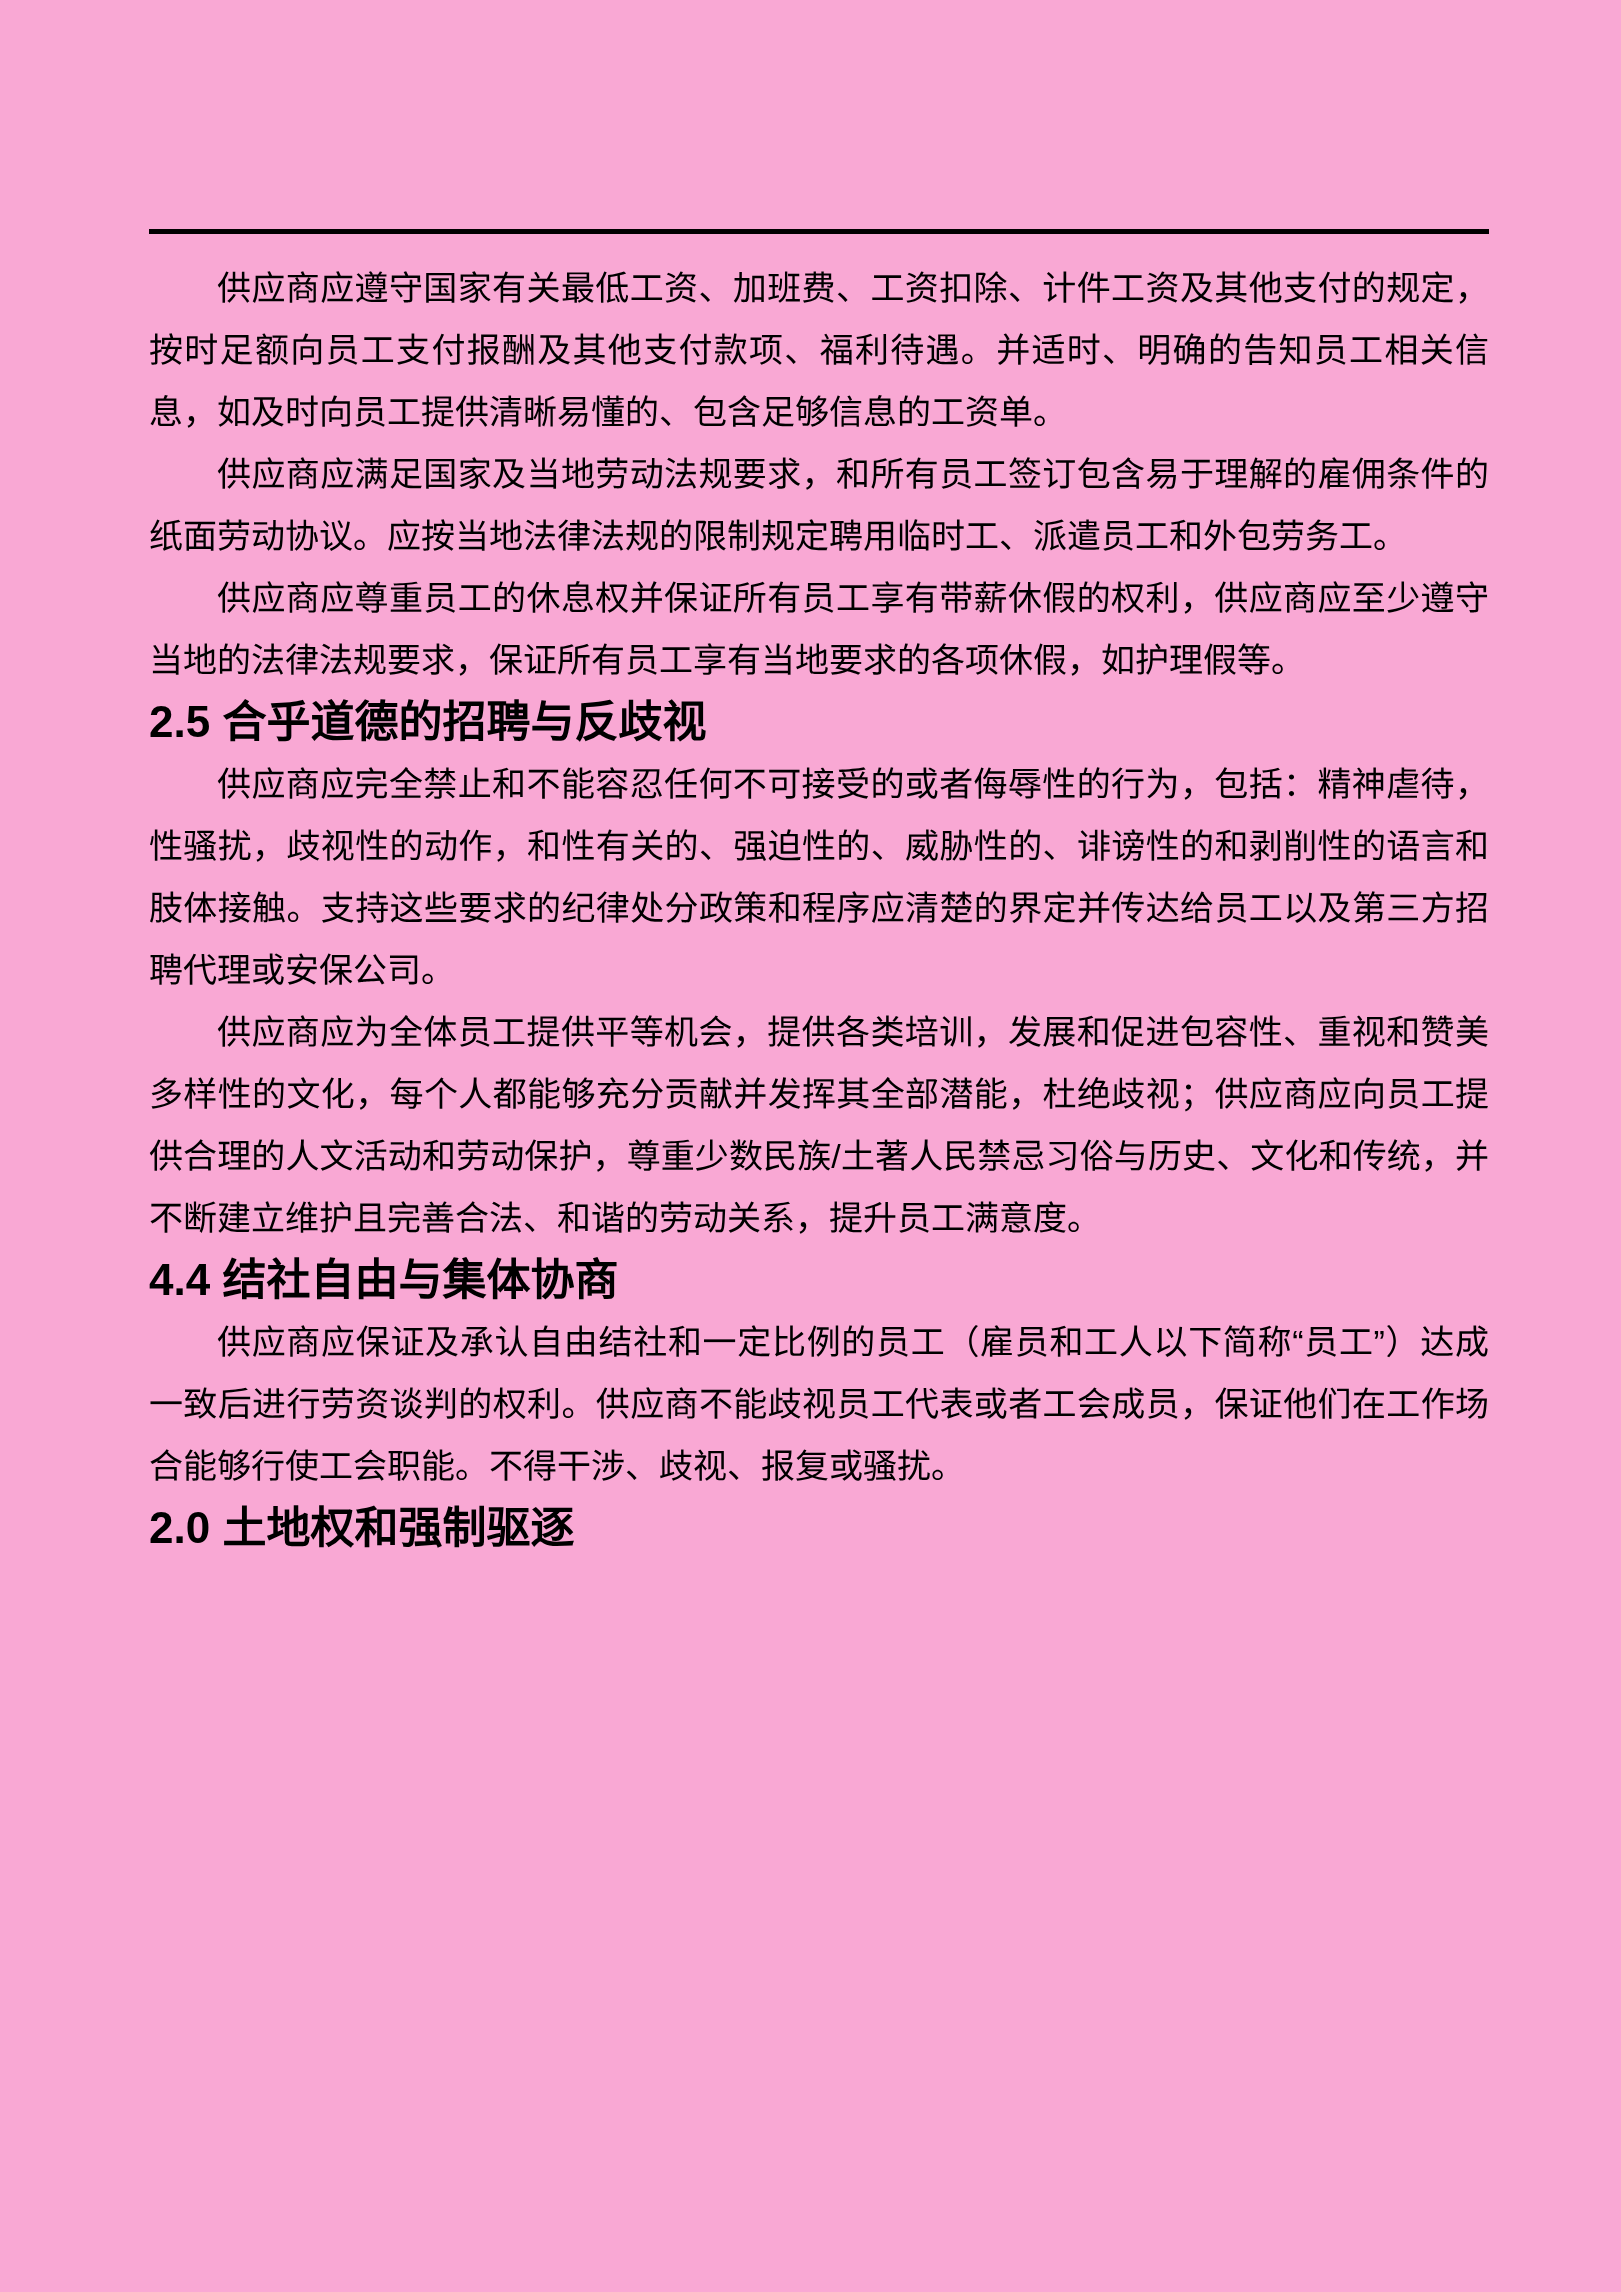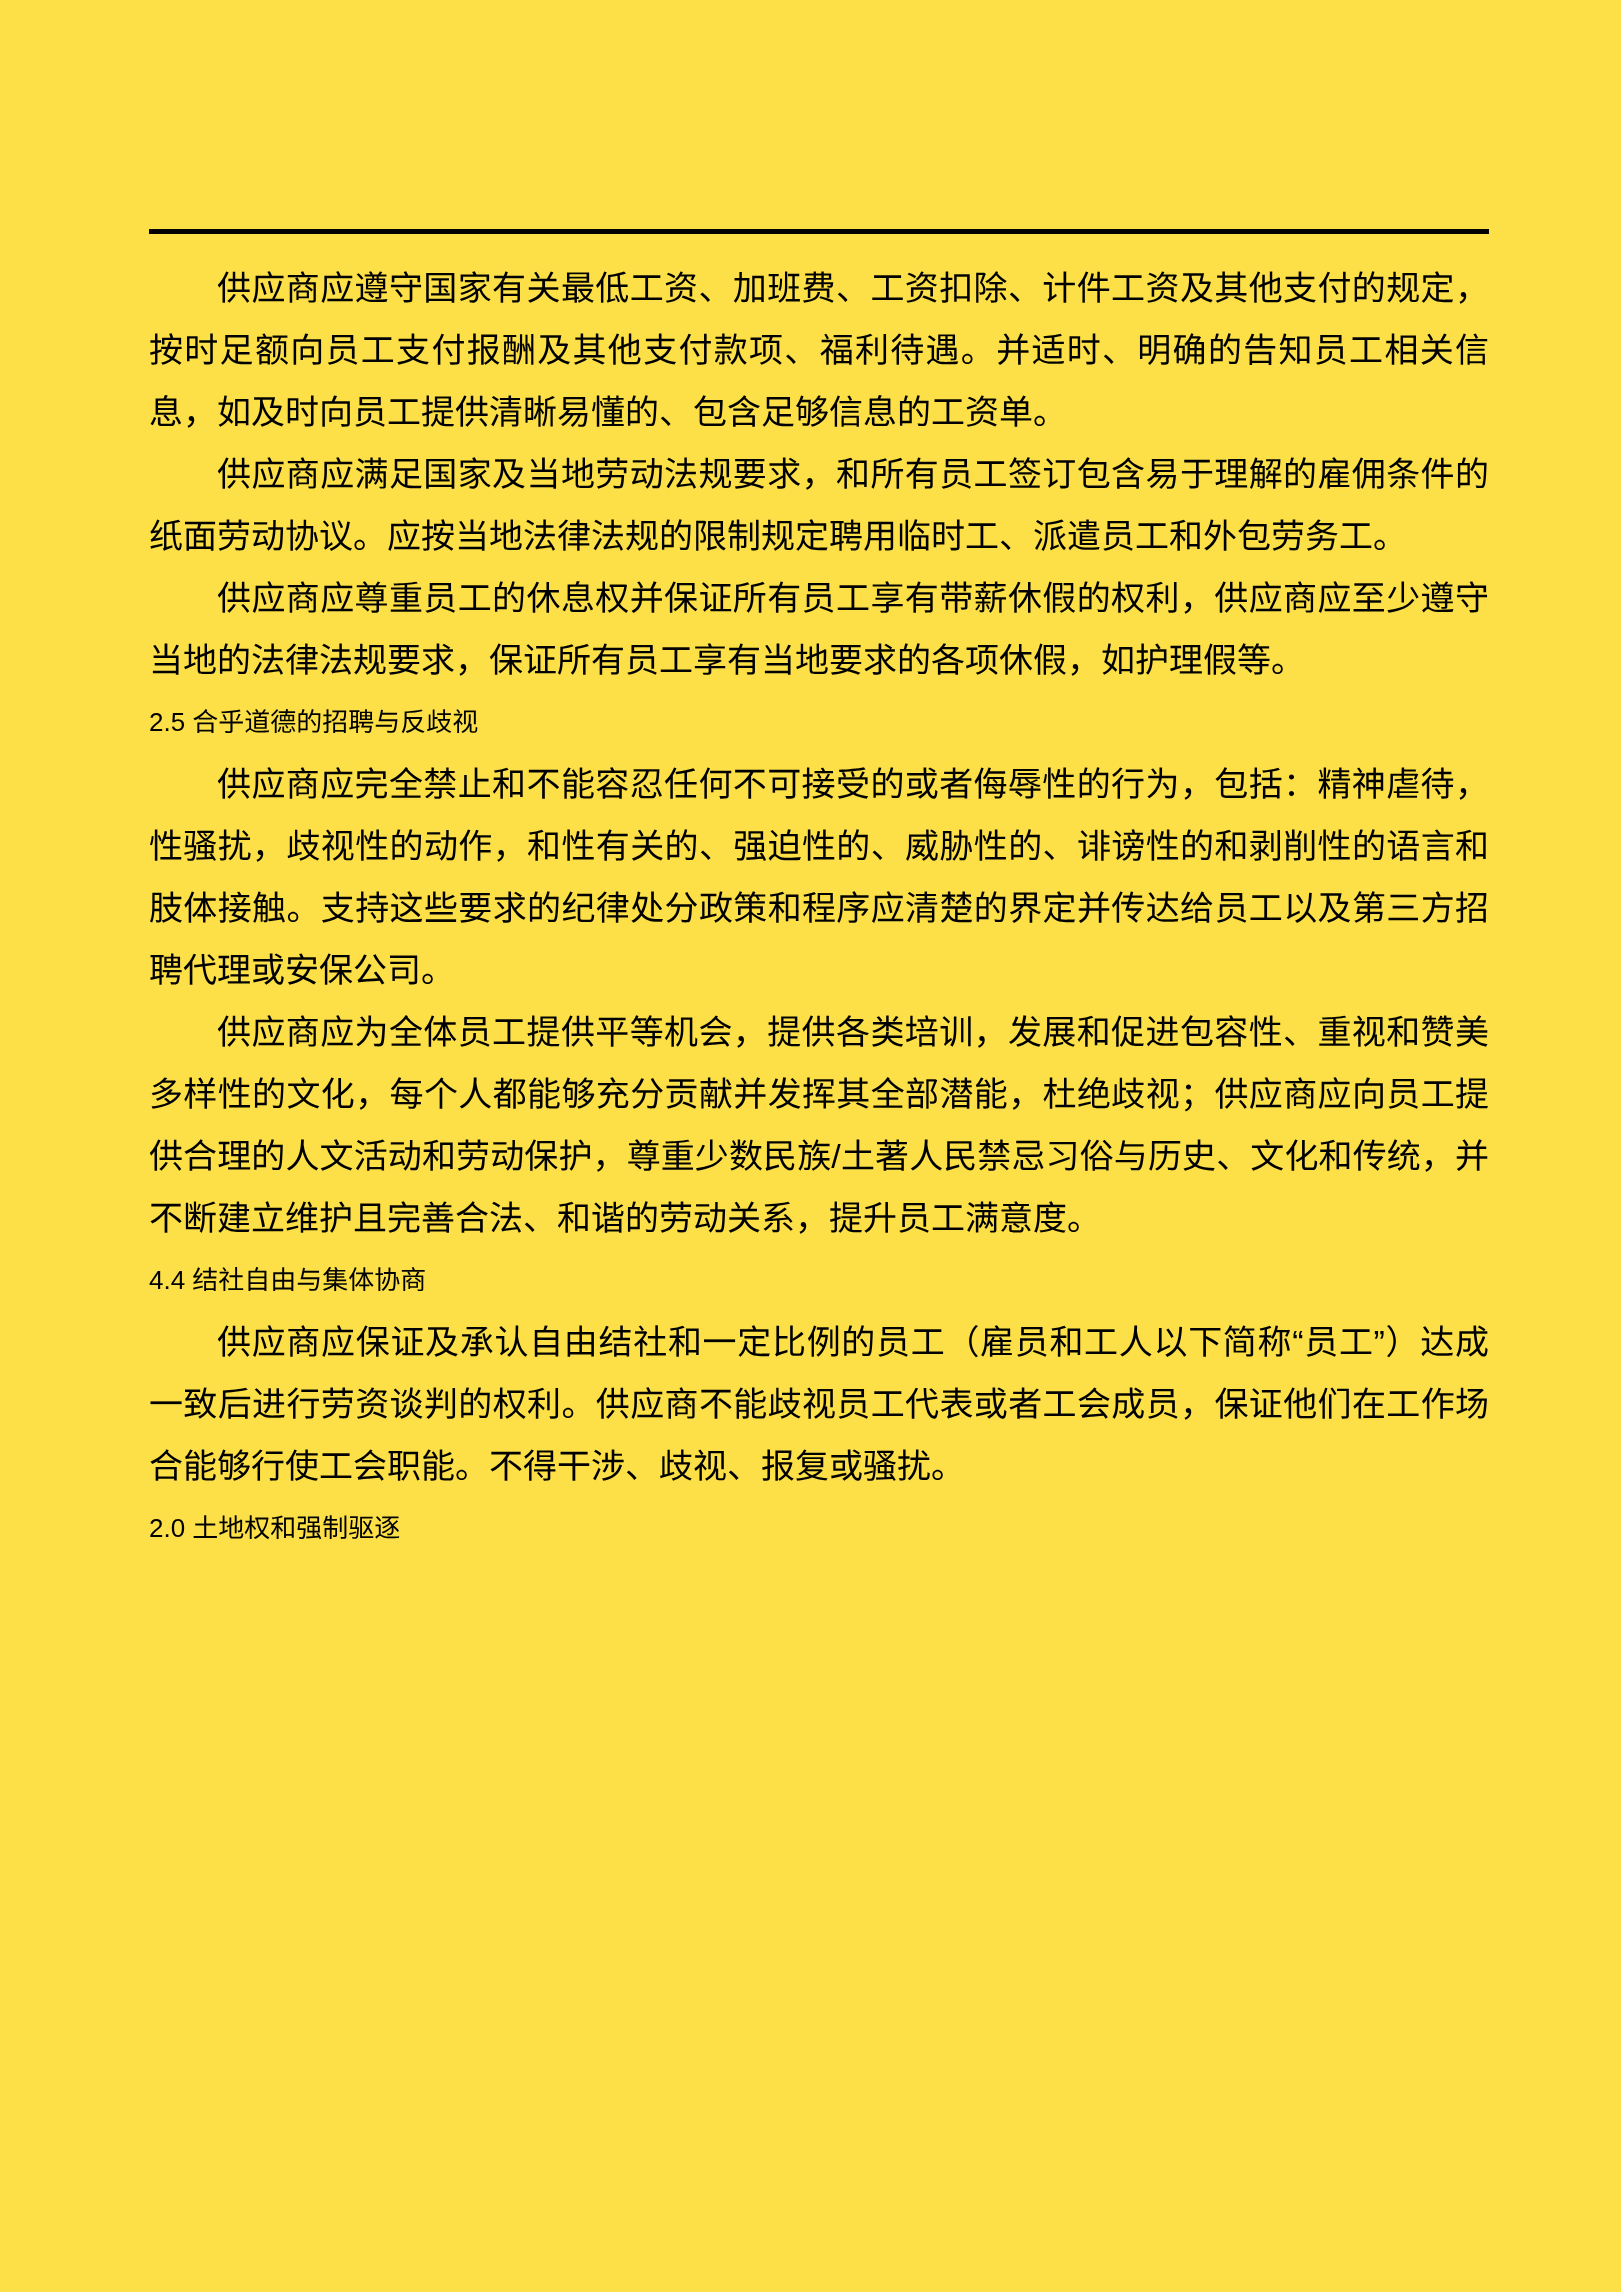--- a/index.html
+++ b/index.html
@@ -4,21 +4,21 @@
 <style>
   html, body {
     margin: 0;
     padding: 0;
     background: #ffffff;
   }
   .page {
     position: relative;
     width: 1621px;
     height: 2293px;
-    background: #fde047;
+    background: #f9a8d4;
     overflow: hidden;
     font-family: "Liberation Sans", sans-serif;
   }
   .top-rule {
     position: absolute;
     left: 149px;
     top: 229px;
     width: 1340px;
     height: 4.9px;
     background: #000000;
@@ -35,22 +35,22 @@
     text-justify: inter-ideograph;
   }
   .content .paragraph {
     margin: 0;
     text-indent: 2em;
   }
   .content .heading {
     margin: 0;
     text-indent: 0;
     text-align: left;
-    font-weight: normal;
-    font-size: 26px;
+    font-weight: bold;
+    font-size: 44px;
     line-height: 62px;
   }
 </style>
 </head>
 <body>
 
 <div class="page">
   <div class="top-rule"></div>
   <div class="content" id="doc-body">
       <p class="paragraph">供应商应遵守国家有关最低工资、加班费、工资扣除、计件工资及其他支付的规定，按时足额向员工支付报酬及其他支付款项、福利待遇。并适时、明确的告知员工相关信息，如及时向员工提供清晰易懂的、包含足够信息的工资单。</p>

